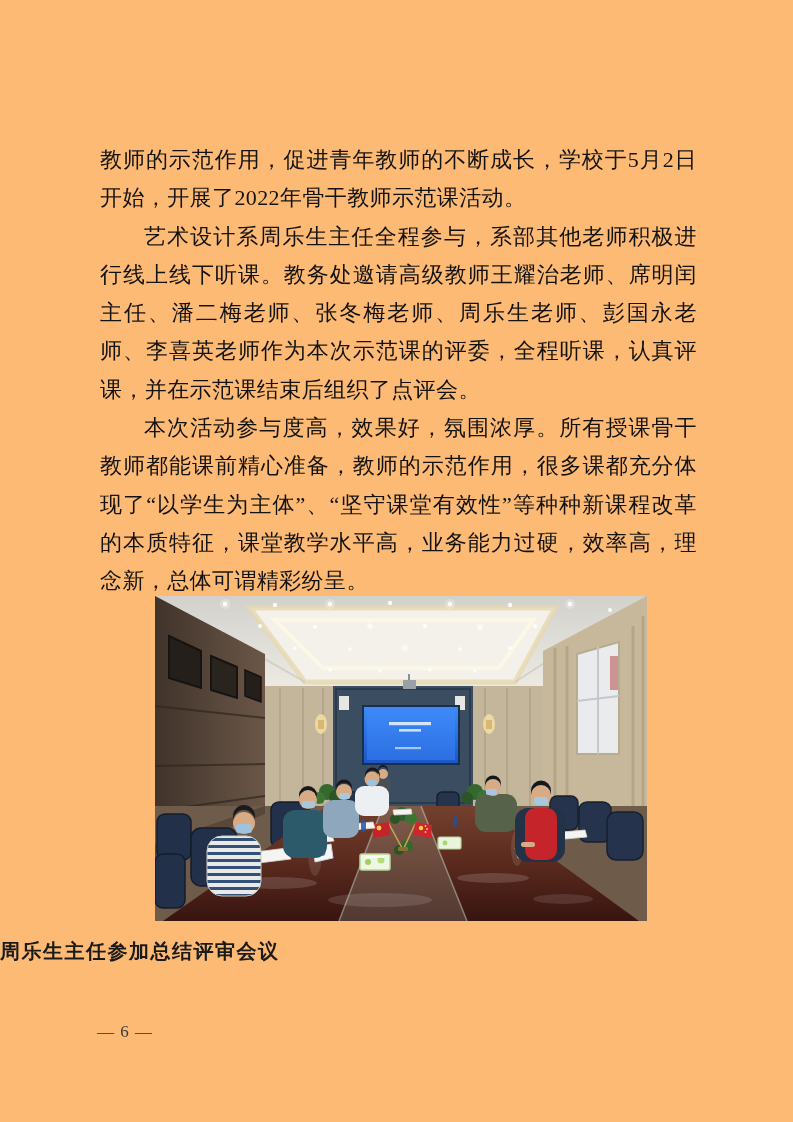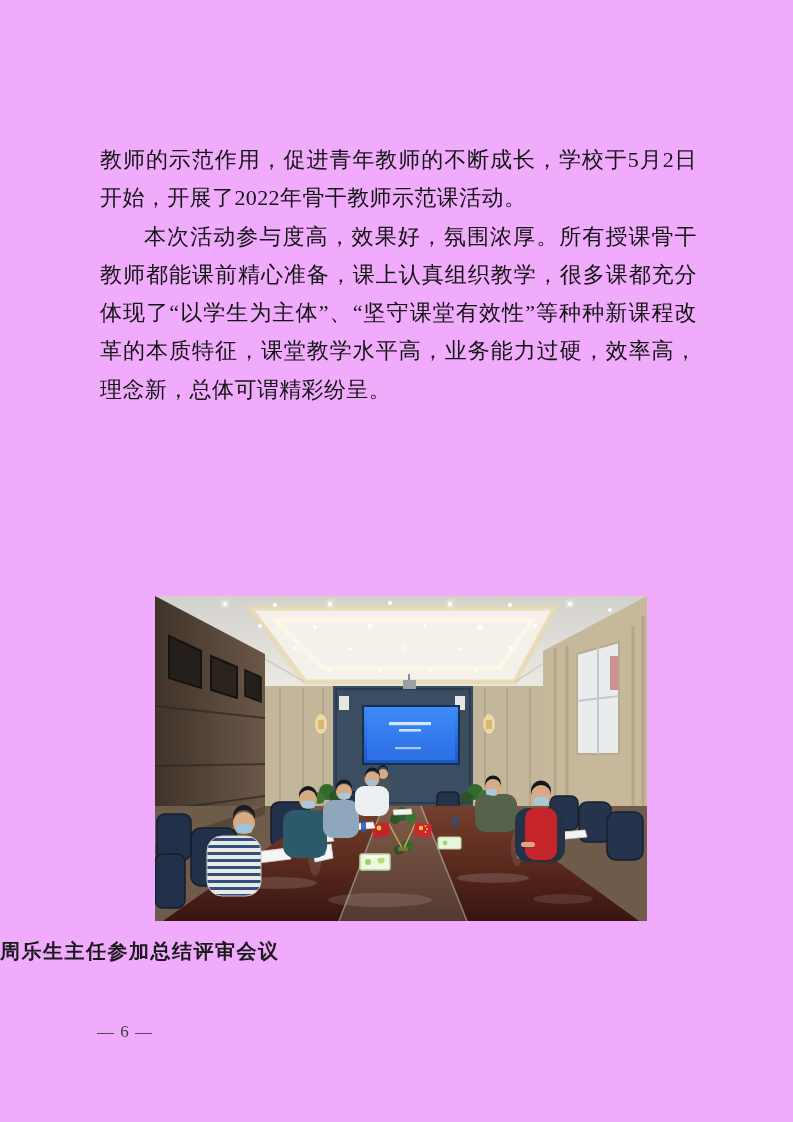--- a/index.html
+++ b/index.html
@@ -1,21 +1,21 @@
 <!DOCTYPE html>
 <html lang="zh"><head>
 <meta charset="utf-8">
 <style>
   html, body { margin: 0; padding: 0; background: #888; }
   .page {
     position: relative;
     width: 793px;
     height: 1122px;
     margin: 0 auto;
-    background: #f0abfc;
+    background: #fdba74;
     overflow: hidden;
     font-family: "Liberation Serif", "DejaVu Serif", serif;
     color: #131313;
   }
   .body-text {
     position: absolute;
     left: 100px;
     top: 141px;
     width: 597px;
     font-size: 22px;
@@ -55,21 +55,22 @@
     font-family: "Liberation Serif", "DejaVu Serif", serif;
   }
 </style>
 </head>
 <body>
 
 <div class="page">
 
   <div class="body-text">
     <p>教师的示范作用，促进青年教师的不断成长，学校于5月2日开始，开展了2022年骨干教师示范课活动。</p>
-    <p class="indent">本次活动参与度高，效果好，氛围浓厚。所有授课骨干教师都能课前精心准备，课上认真组织教学，很多课都充分体现了“以学生为主体”、“坚守课堂有效性”等种种新课程改革的本质特征，课堂教学水平高，业务能力过硬，效率高，理念新，总体可谓精彩纷呈。</p>
+    <p class="indent">艺术设计系周乐生主任全程参与，系部其他老师积极进行线上线下听课。教务处邀请高级教师王耀治老师、席明闰主任、潘二梅老师、张冬梅老师、周乐生老师、彭国永老师、李喜英老师作为本次示范课的评委，全程听课，认真评课，并在示范课结束后组织了点评会。</p>
+    <p class="indent">本次活动参与度高，效果好，氛围浓厚。所有授课骨干教师都能课前精心准备，教师的示范作用，很多课都充分体现了“以学生为主体”、“坚守课堂有效性”等种种新课程改革的本质特征，课堂教学水平高，业务能力过硬，效率高，理念新，总体可谓精彩纷呈。</p>
   </div>
 
   <div class="photo-wrap">
     <svg width="492" height="325" viewBox="0 0 492 325" role="img" aria-label="会议室照片：评委围坐长条会议桌参加总结评审会议，桌上摆放党旗与国旗">
       <defs>
         <linearGradient id="ceilGrad" x1="0" y1="0" x2="0" y2="1">
           <stop offset="0" stop-color="#d3d1cc"></stop>
           <stop offset="1" stop-color="#efece5"></stop>
         </linearGradient>
         <linearGradient id="screenGrad" x1="0" y1="0" x2="0" y2="1">

